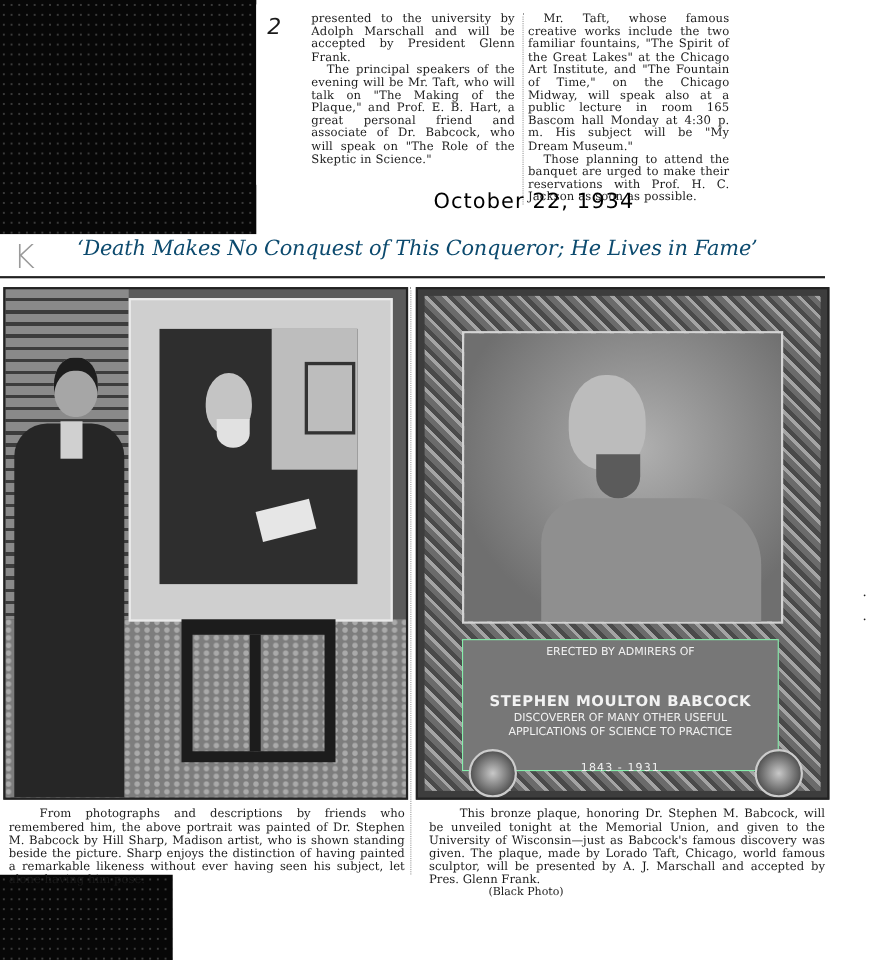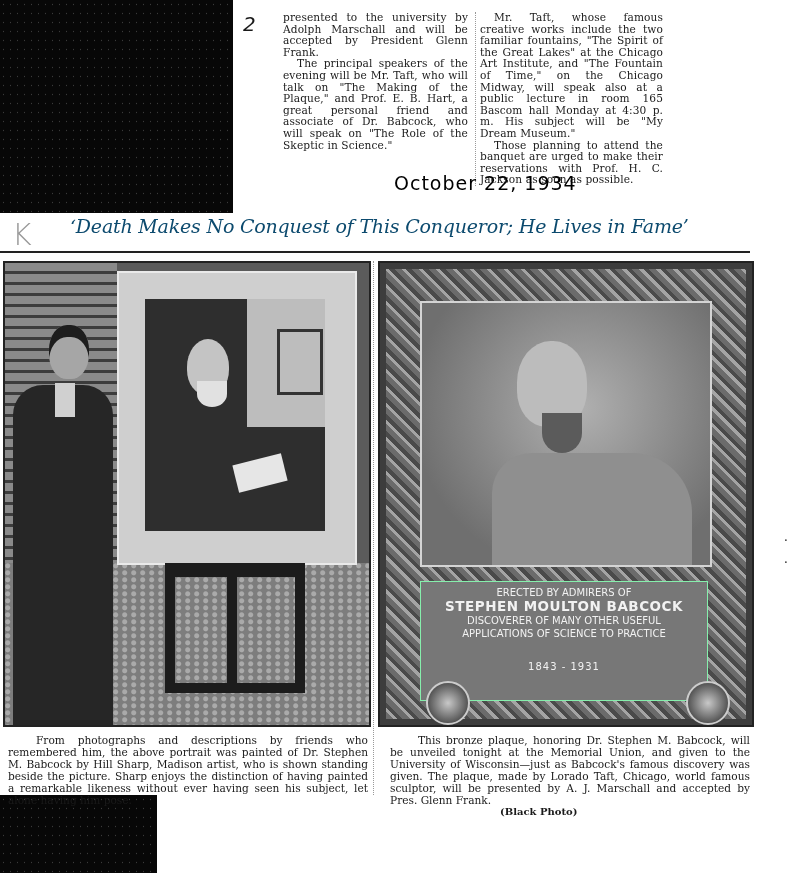--- a/index.html
+++ b/index.html
@@ -151,39 +151,39 @@
       position: absolute; left: 70px; top: 150px; width: 200px; height: 112px;
       background: #8f8f8f; border-radius: 40px 60px 0 0;
     }
     .inscription {
       position: absolute; left: 40px; top: 318px; width: 288px; height: 120px;
       background: #777; border: 1px solid #86efac;
       text-align: center; color: #f2f2f2;
       font-family: "DejaVu Sans", sans-serif; text-transform: uppercase;
       font-size: 10px; line-height: 13px; padding-top: 4px; box-sizing: border-box;
     }
-    .inscription .big { font-size: 13.5px; line-height: 15px; letter-spacing: 0.5px; font-weight: bold; }
+    .inscription .big { font-size: 13.5px; line-height: 15px; letter-spacing: 0.5px; font-weight: bold; margin-top: 32px; }
     .inscription .years { font-size: 10px; margin-top: 20px; letter-spacing: 1px; }
     .seal {
       position: absolute; top: 418px; width: 40px; height: 40px; border-radius: 50%;
       background: radial-gradient(#c8c8c8, #555 70%);
       border: 2px solid #ccc;
     }
     .seal-left { left: 46px; }
     .seal-right { left: 306px; }
 
     .caption {
       position: absolute; top: 522px;
       font-size: 10.6px; line-height: 11.9px; text-align: justify;
     }
     .caption p { margin: 0; text-indent: 28px; }
     .caption-left { left: 8px; width: 360px; }
     .caption-right { left: 390px; width: 360px; }
     .credit {
-      display: block; text-align: left; margin-left: 110px; font-weight: bold; font-size: 10px;
+      display: block; text-align: left; margin-left: 54px; font-weight: normal; font-size: 10px;
     }
     .vsep {
       position: absolute; left: 373px; top: 48px; width: 1px; height: 534px;
       border-left: 1px dotted #999;
     }
     .margin-dots {
       position: absolute; left: 784px; top: 530px; width: 2px;
       font-size: 12px; line-height: 22px; color: #222;
     }
   </style>

